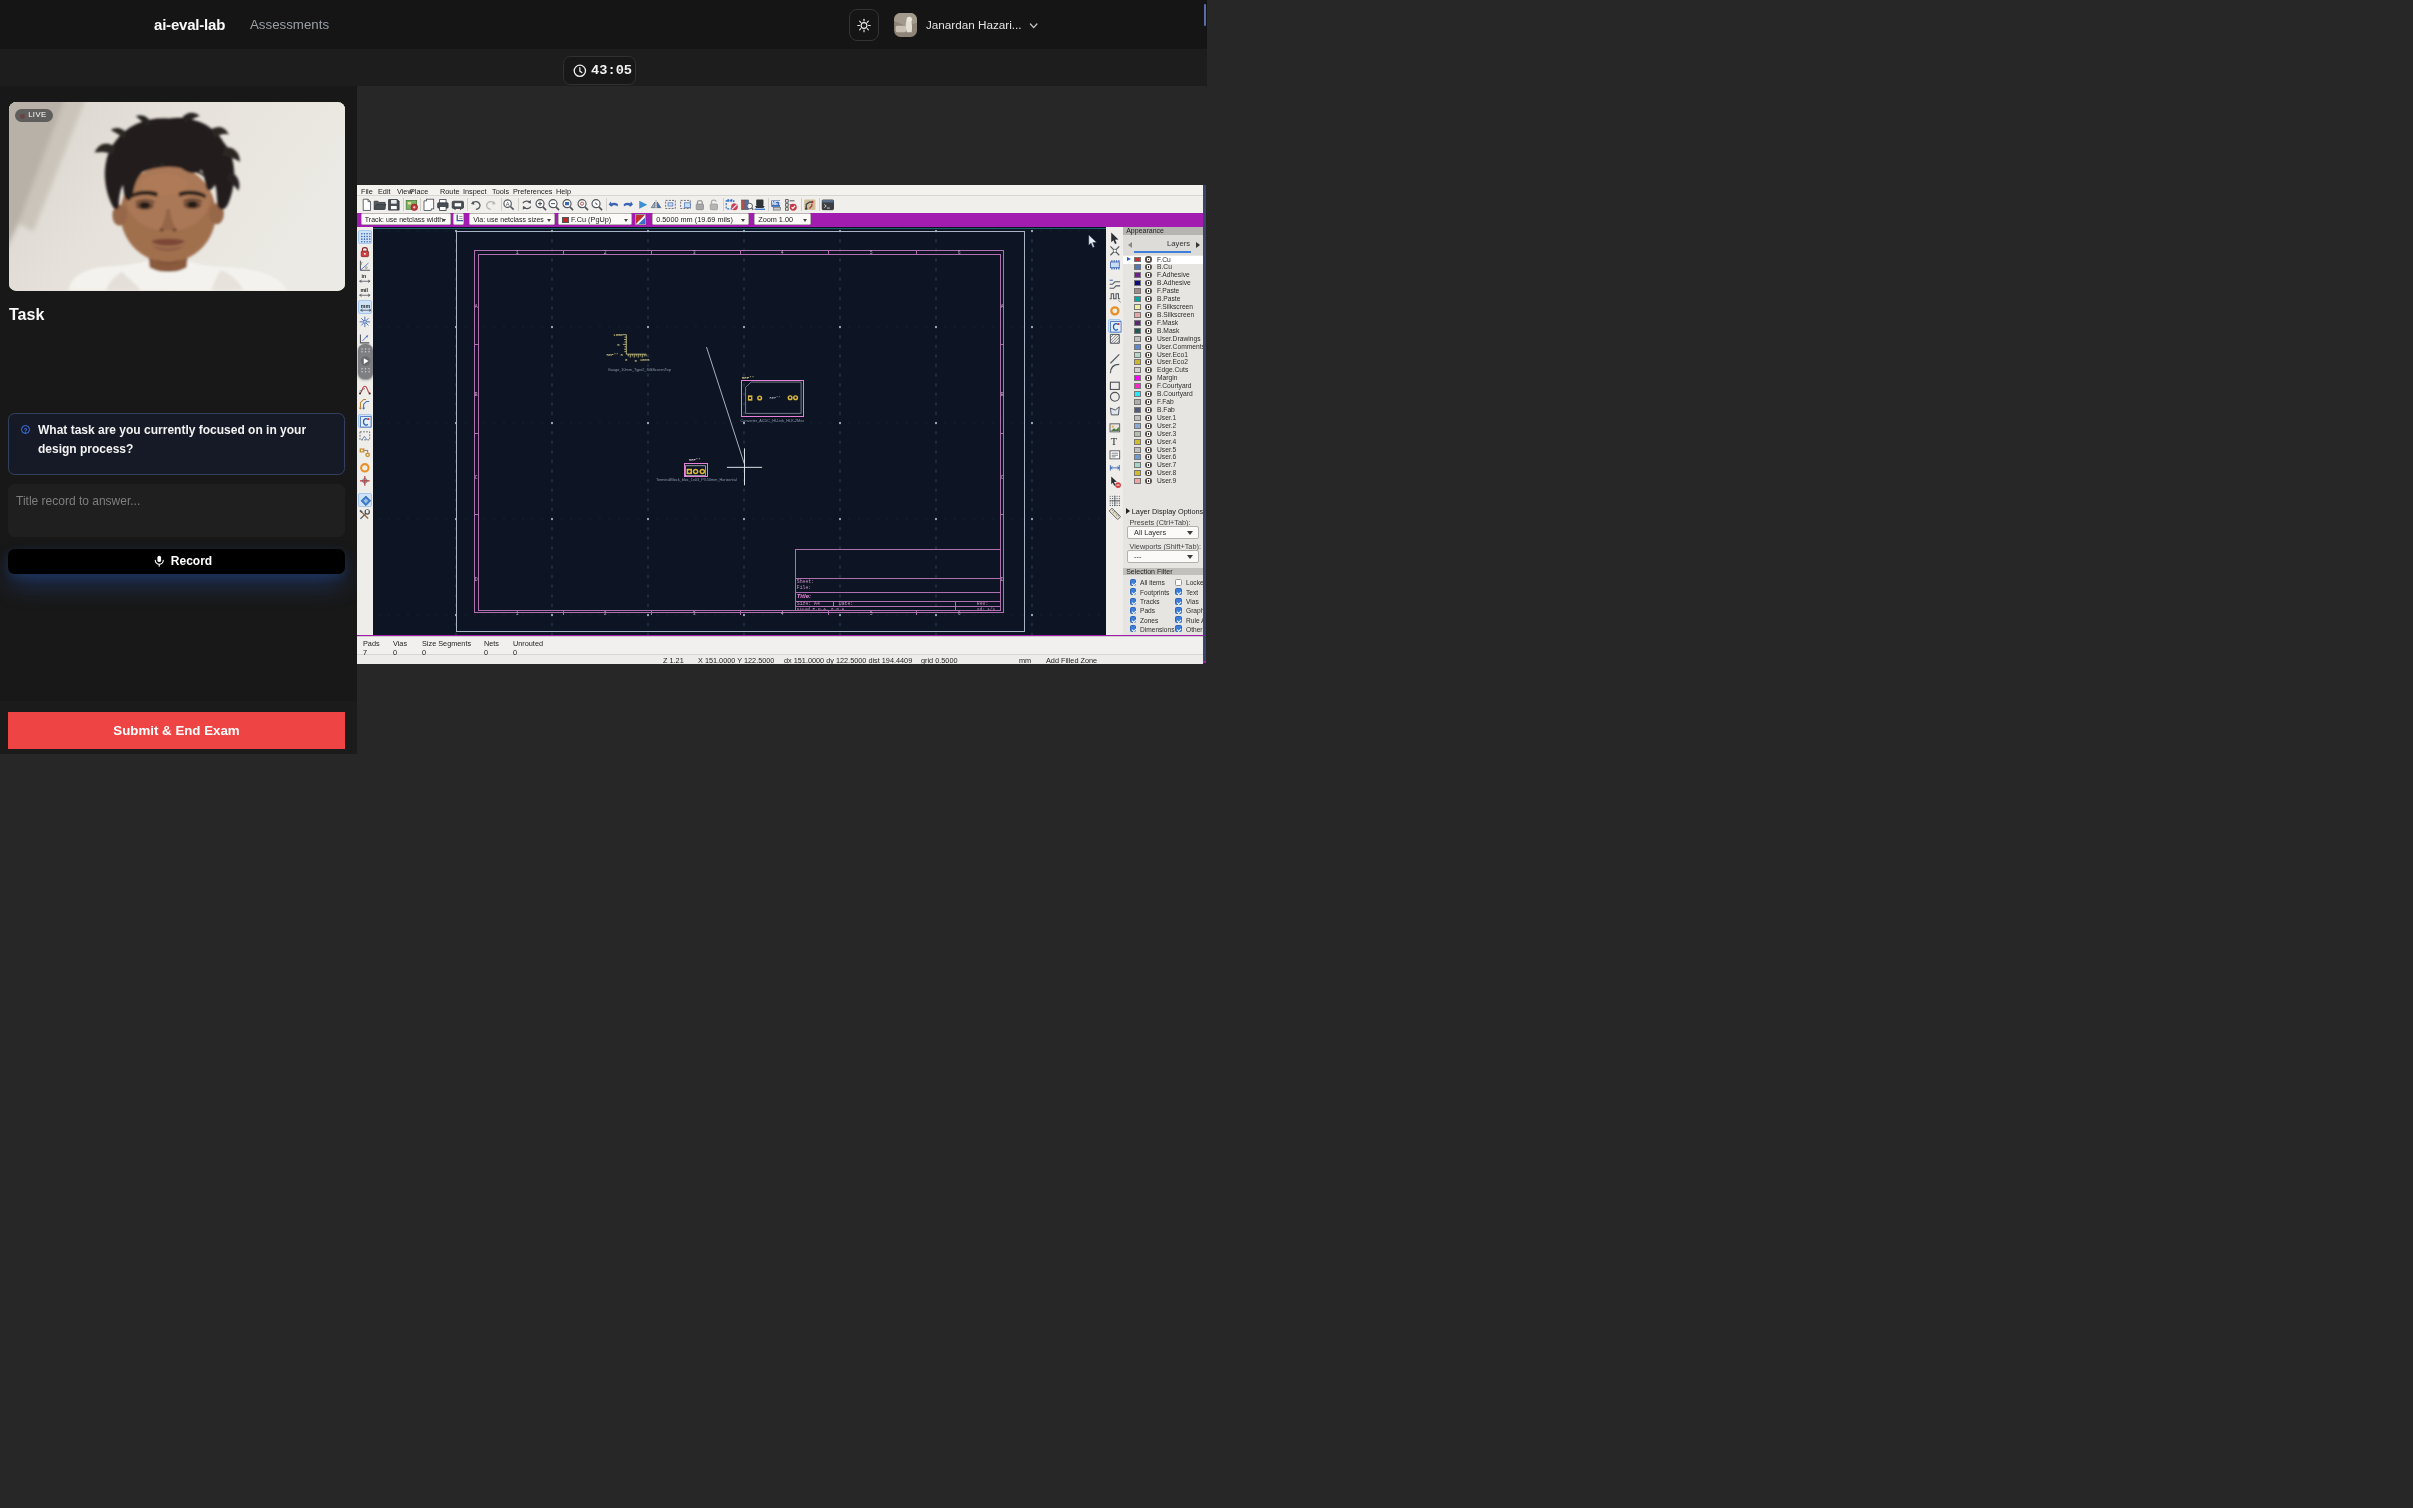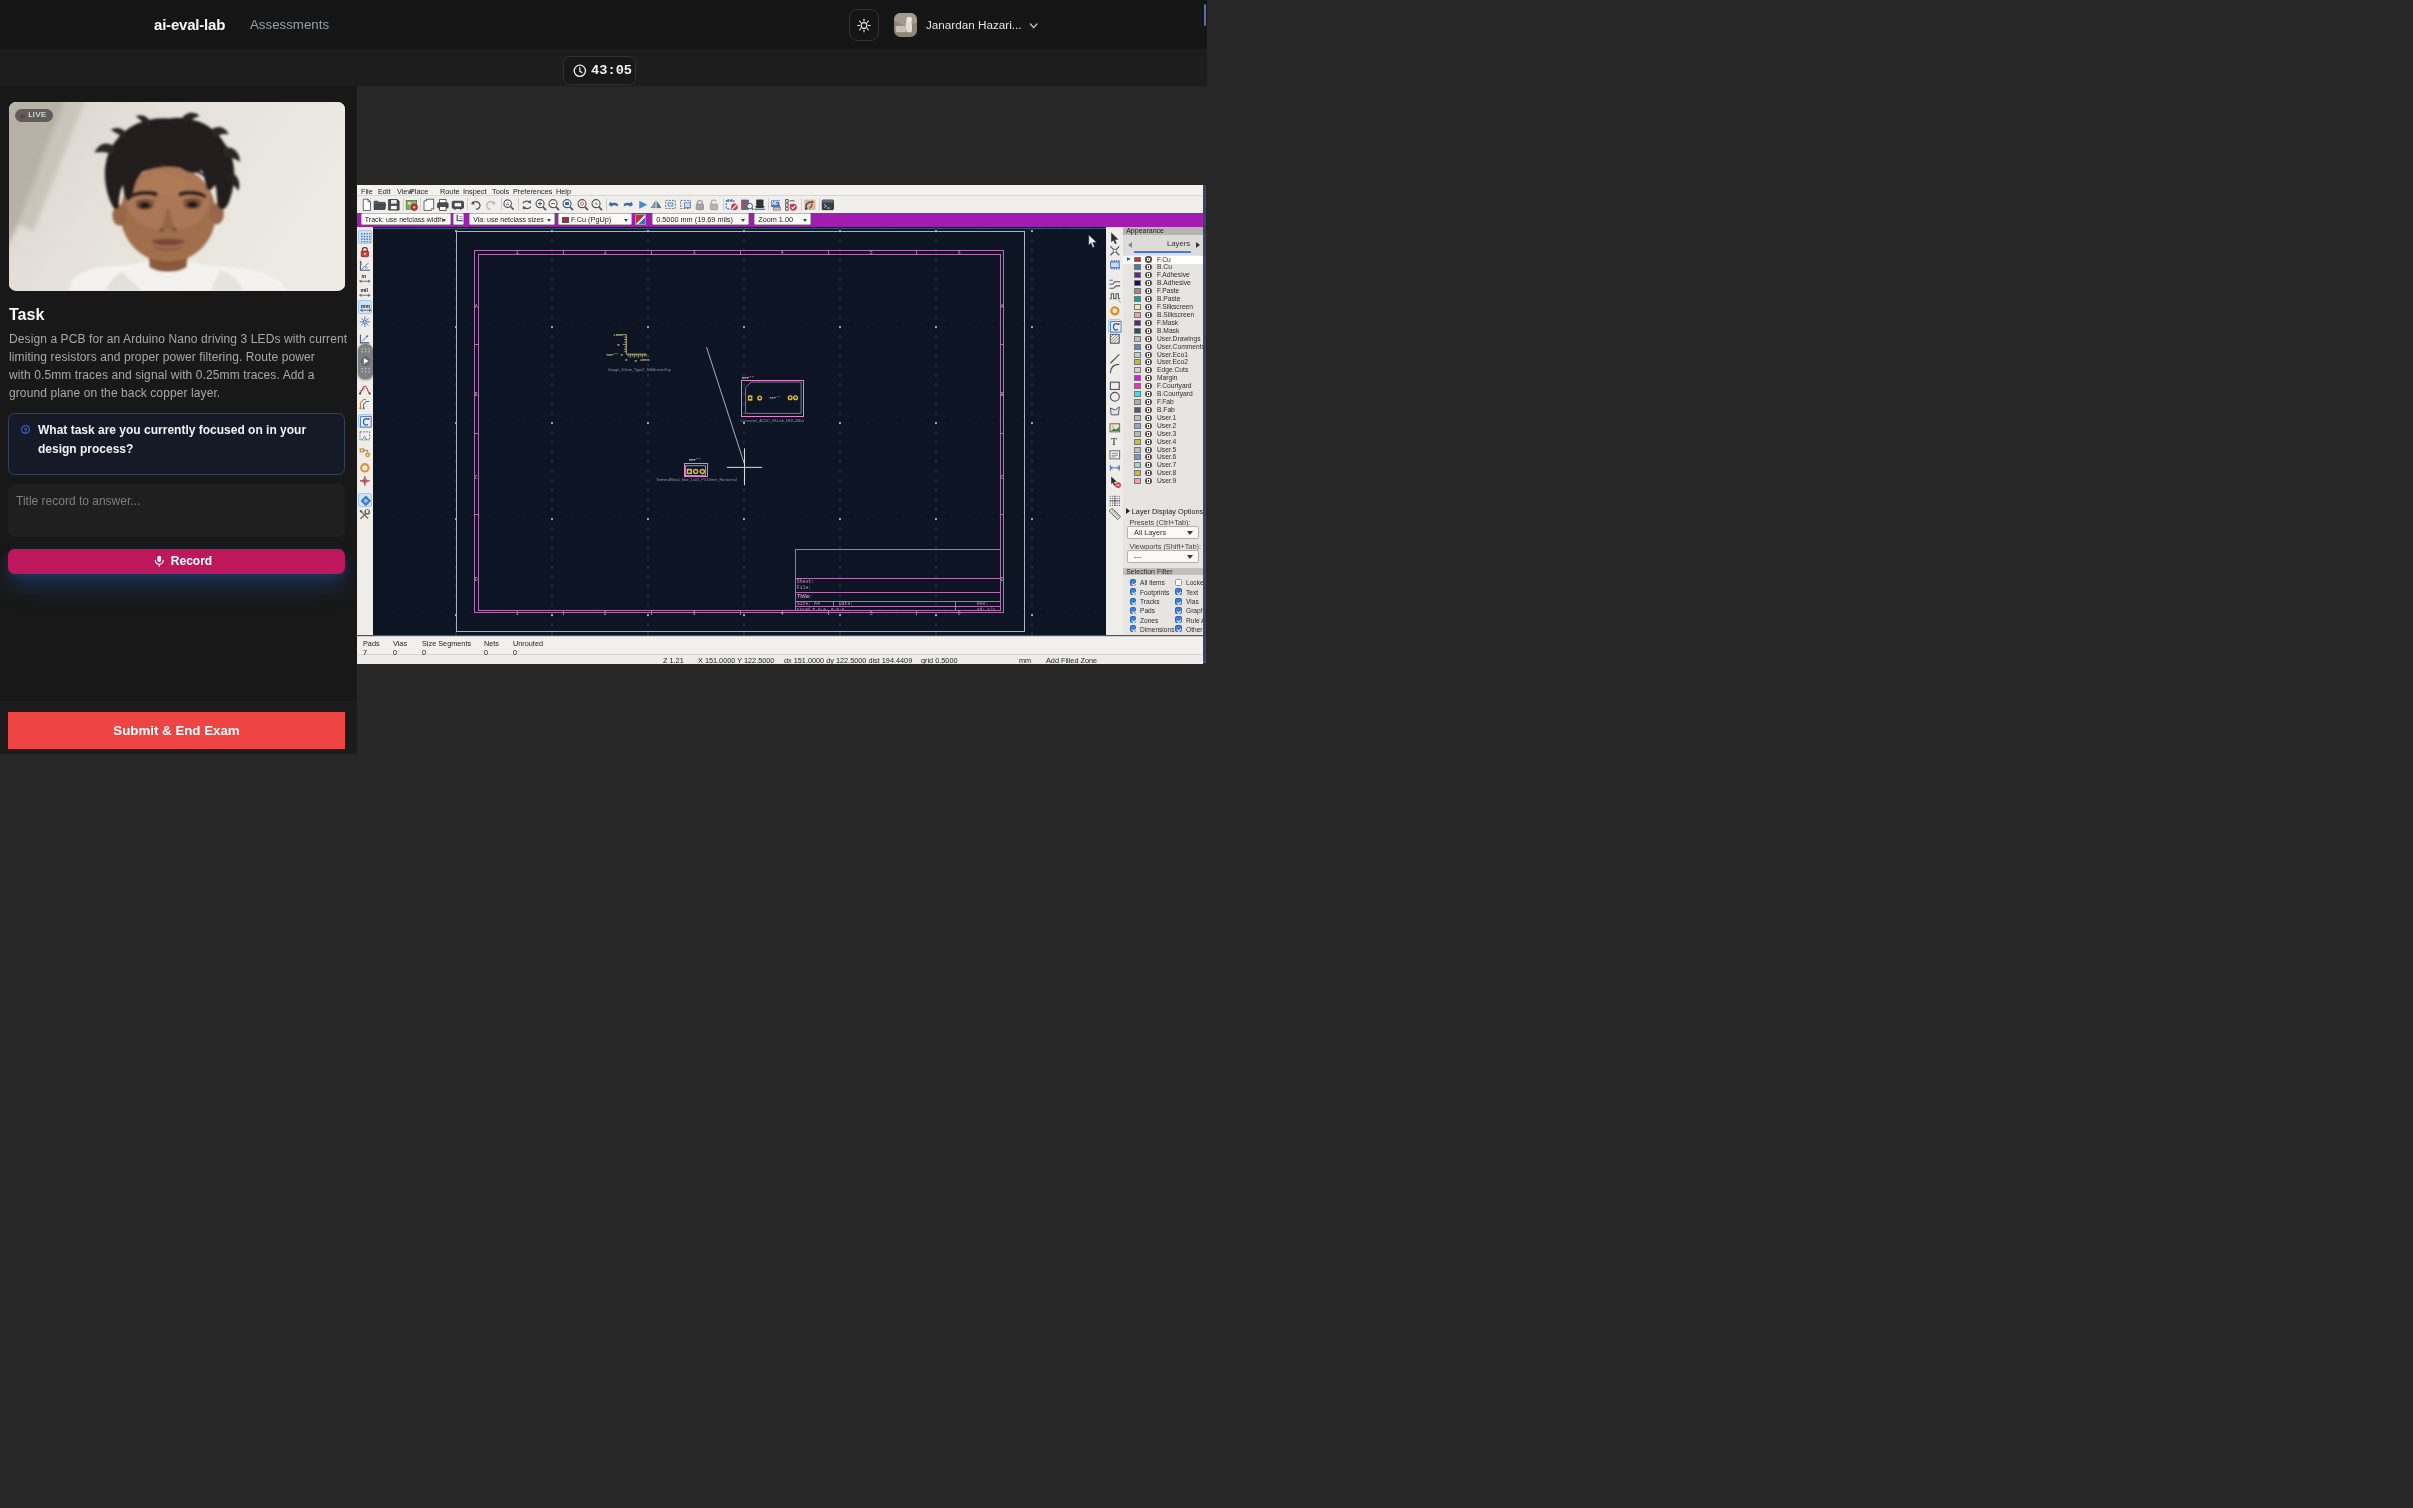--- a/index.html
+++ b/index.html
@@ -24,21 +24,21 @@
   #video { left:9px; top:15.8px; width:336px; height:189px; border-radius:7.3px; overflow:hidden; background:#e3ded8; }
   #livebadge { left:14.5px; top:23.4px; height:12.5px; background:rgba(70,70,70,0.78); border-radius:6.5px; padding:0 6.5px 0 13.7px; color:#fff; font-size:7.7px; font-weight:500; line-height:12.5px; letter-spacing:0.4px; }
   #livedot { left:20px; top:28px; width:4.8px; height:4.8px; border-radius:50%; background:#e03c3c; }
   #taskh { left:9px; top:220px; font-size:16px; font-weight:700; color:#fafafa; }
   #taskp { left:9px; top:244px; width:343px; font-size:12px; line-height:18px; color:#a8a8a8; letter-spacing:0.1px; }
   #qbox { left:8px; top:327px; width:337px; height:62px; background:#151a26; border:0.8px solid #33415f; border-radius:6.5px; }
   #qicon { left:21px; top:339px; width:9px; height:9px; border:1px solid #3f74e8; border-radius:50%; color:#3f74e8; font-size:6.5px; font-weight:700; text-align:center; line-height:9px; }
   #qtext { left:38px; top:335px; width:291px; font-size:12px; font-weight:600; color:#f2f2f2; line-height:19.4px; }
   #recbox { left:8px; top:398px; width:337px; height:53px; background:#1f1f1f; border-radius:6.5px; }
   #rectxt { left:16px; top:408px; font-size:12px; color:#7e7e7e; }
-  #recbtn { left:8px; top:463px; width:337px; height:25px; background:#be185d; border-radius:6.5px; box-shadow:0 13px 24px -3.2px rgba(42,98,214,0.38), 0 3.2px 9.7px rgba(42,98,214,0.22); color:#fff; text-align:center; font-size:12px; font-weight:600; line-height:25px;padding-left:13px; }
+  #recbtn { left:8px; top:463px; width:337px; height:25px; background:#000000; border-radius:6.5px; box-shadow:0 13px 24px -3.2px rgba(42,98,214,0.38), 0 3.2px 9.7px rgba(42,98,214,0.22); color:#fff; text-align:center; font-size:12px; font-weight:600; line-height:25px;padding-left:13px; }
   #divider { left:0; top:615px; width:357px; height:0.8px; background:#2a2a2a; }
   #bsec { left:0; top:615px; width:357px; height:139px; background:#1b1b1b; }
   #subbtn { left:8px; top:11.3px; width:337px; height:37px; background:#ef4444; border-radius:0; color:#fff; text-align:center; font-size:13.3px; font-weight:700; line-height:37px; }
   
   #rarea { left:357px; top:86px; width:849px; height:668px; background:#272727; }
   
   #kicad { left:357px; top:185px; width:849px; height:478px; background:#a21caf; font-size:9px; color:#1c1c1c; }
   #kmenu { left:0; top:0; width:849px; height:11px; background:#f4f2ef; border-bottom:0.8px solid #d8d6d2; }
   #kmenu span { position:absolute; top:2.3px; font-size:7.3px; color:#222; }
   #ktools { left:0; top:11px; width:849px; height:17.4px; background:#f1efec; }
@@ -186,21 +186,20 @@
         <ellipse cx="205" cy="158" rx="3" ry="2" fill="#6d452f"></ellipse>
 
         <path d="M176 172 C186 168 208 168 218 172 C210 179 184 179 176 172 Z" fill="#7c4638"></path>
         <path d="M178 178 C190 182 204 182 216 178 C208 186 186 186 178 178 Z" fill="#8a5a46"></path>
         <path d="M183 196 C192 200 202 200 211 196" stroke="#7a4c34" stroke-width="2" fill="none" opacity="0.5"></path>
       </g>
     </svg></div>
     <div id="livedot" class="abs"></div>
     <div id="livebadge" class="abs">LIVE</div>
     <div id="taskh" class="abs">Task</div>
-    <div id="taskp" class="abs">Design a PCB for an Arduino Nano driving 3 LEDs with current<br>limiting resistors and proper power filtering. Route power<br>with 0.5mm traces and signal with 0.25mm traces. Add a<br>ground plane on the back copper layer.</div>
     <div id="qbox" class="abs"></div>
     <div id="qicon" class="abs">?</div>
     <div id="qtext" class="abs">What task are you currently focused on in your design process?</div>
     <div id="recbox" class="abs"></div>
     <div id="rectxt" class="abs">Title record to answer...</div>
     <div id="recbtn" class="abs"><svg style="vertical-align:-1.6px; margin-right:6.5px;" width="10.5" height="12" viewBox="0 0 13 15">
           <g stroke="#fff" stroke-width="1.4" fill="none" stroke-linecap="round">
             <rect x="4.2" y="0.8" width="4.6" height="8" rx="2.3" fill="#fff" stroke="none"></rect>
             <path d="M1.5 6.5 a5 5 0 0 0 10 0"></path>
             <line x1="6.5" y1="11.8" x2="6.5" y2="14"></line>

